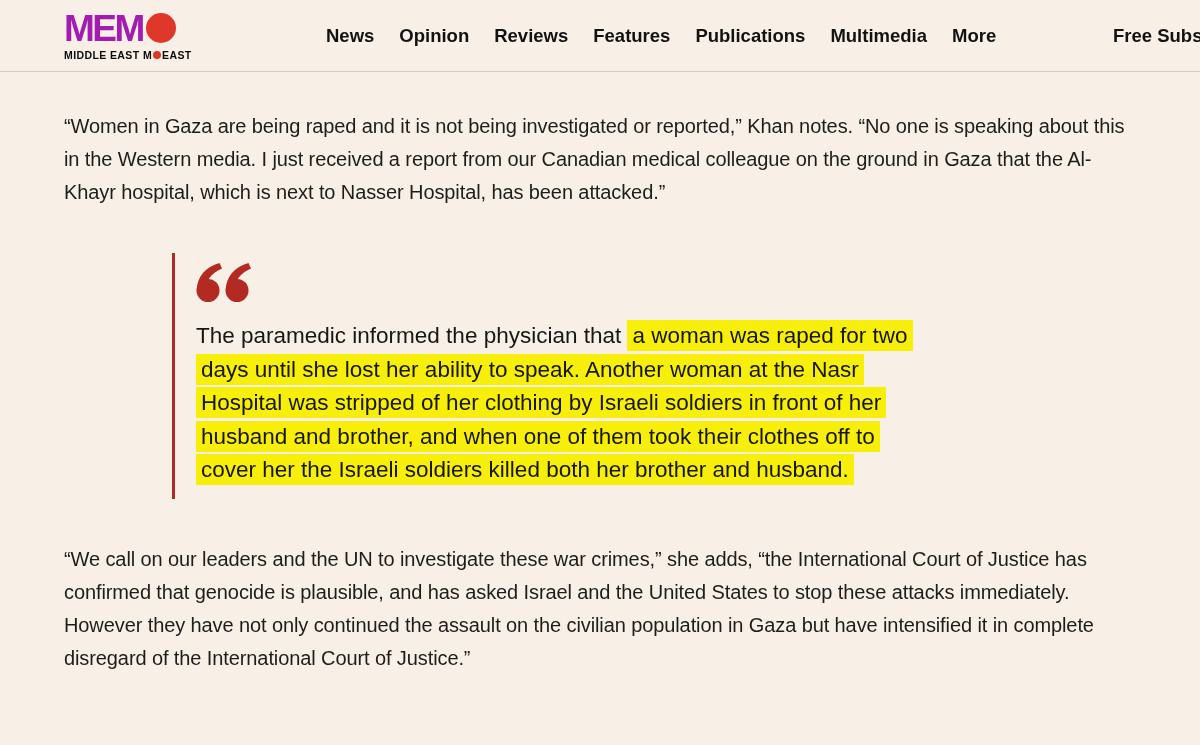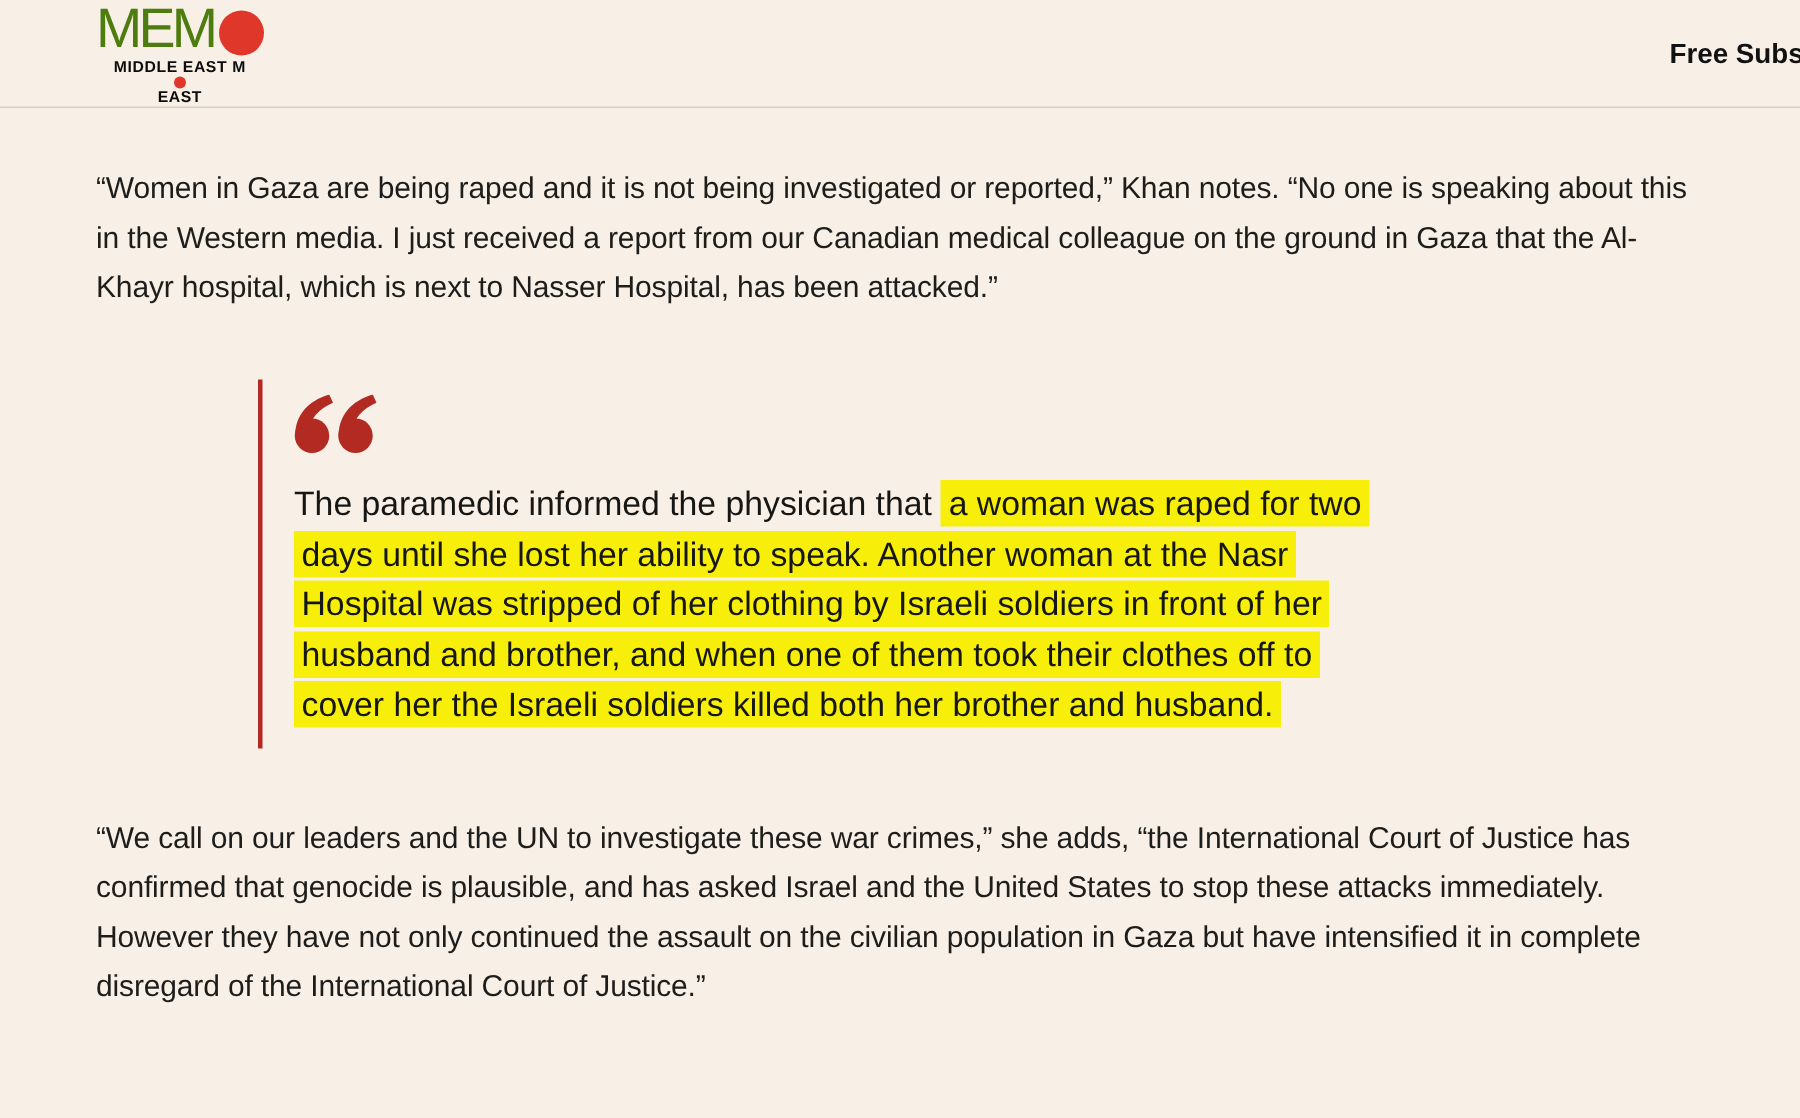--- a/index.html
+++ b/index.html
@@ -16,32 +16,32 @@
     position: relative;
     height: 72px;
     border-bottom: 1px solid #d5cfc5;
     background: #f8efe6;
     display: flex;
     align-items: center;
     padding-left: 64px;
   }
   .logo { display: inline-block; cursor: pointer; }
   .logo-top {
-    display: flex; align-items: flex-end;
-    font-weight: 400; font-size: 37px; line-height: 36px;
-    letter-spacing: -2.5px; color: #4d7c0f;
+    display: flex; align-items: flex-start;
+    font-weight: 700; font-size: 37px; line-height: 36px;
+    letter-spacing: -2.5px; color: #a21caf;
   }
   .logo-dot {
     width: 30px; height: 30px; border-radius: 50%;
     background: #e0372b; margin-left: 3px; margin-top: 2px;
   }
   .logo-sub {
     display: flex; align-items: center;
     font-size: 10.5px; font-weight: 700; letter-spacing: 0.4px;
-    color: #0c0c0c; margin-top: 2px; white-space: nowrap; flex-direction: column;
+    color: #0c0c0c; margin-top: 2px; white-space: nowrap;
   }
   .logo-minidot {
     width: 8px; height: 8px; border-radius: 50%;
     background: #e0372b; display: inline-block; margin: 0 1px;
   }
 
   .main-nav {
     position: absolute; left: 326px; top: 50%;
     transform: translateY(-50%);
     display: flex; gap: 25px;
@@ -99,20 +99,29 @@
       <span>MEM</span>
       <span class="logo-dot"></span>
     </span>
     <span class="logo-sub">
       <span>MIDDLE EAST M</span>
       <span class="logo-minidot"></span>
       <span>EAST</span>
     </span>
   </a>
 
+  <nav class="main-nav">
+    <a class="nav-link">News</a>
+    <a class="nav-link">Opinion</a>
+    <a class="nav-link">Reviews</a>
+    <a class="nav-link">Features</a>
+    <a class="nav-link">Publications</a>
+    <a class="nav-link">Multimedia</a>
+    <a class="nav-link">More</a>
+  </nav>
 
   <a class="cta-link">Free Subs</a>
 </header>
 
 <main class="article">
   <p class="body-para">“Women in Gaza are being raped and it is not being investigated or reported,” Khan notes. “No one is speaking about this in the Western media. I just received a report from our Canadian medical colleague on the ground in Gaza that the Al-Khayr hospital, which is next to Nasser Hospital, has been attacked.”</p>
 
   <blockquote class="pull-quote">
     <div class="quote-icon">
       <svg width="56" height="40" viewBox="0 0 56 40" fill="#b22a22" xmlns="http://www.w3.org/2000/svg">

